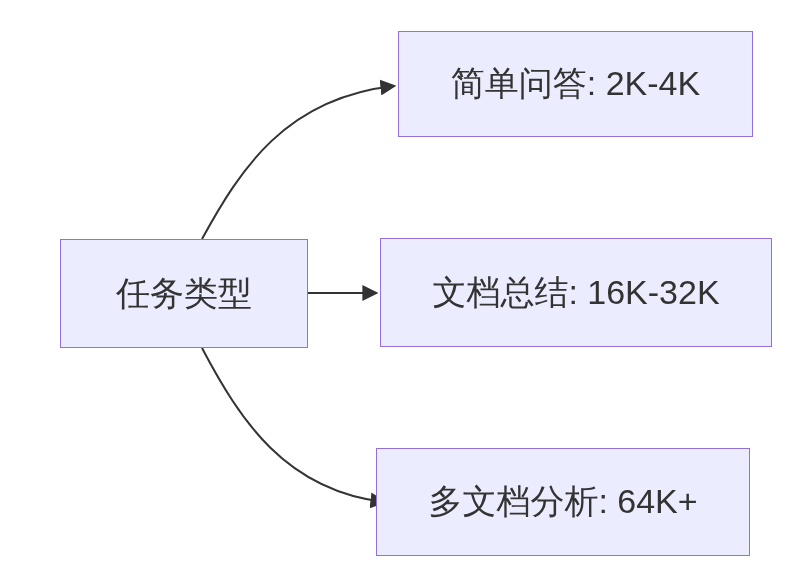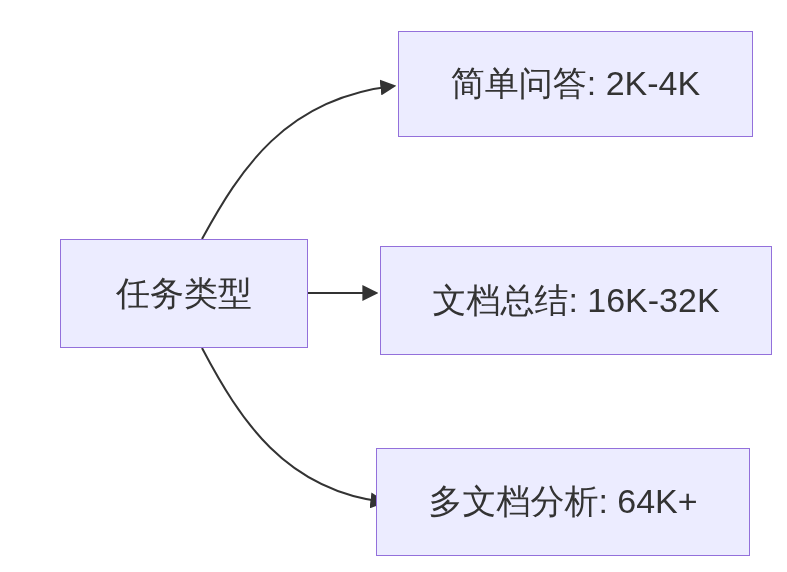--- a/index.html
+++ b/index.html
@@ -39,21 +39,21 @@
     border: 1.5px solid #9370DB;
     border-radius: 0;
     color: #333333;
     font-size: 34px;
     line-height: 1.15;
     white-space: nowrap;
     text-align: center;
   }
   #node-root   { left: 32px;  top: 239px; width: 248px; height: 109px; margin-left: 28px; }
   #node-branch0{ left: 398px; top: 31px;  width: 355px; height: 106px; }
-  #node-branch1{ left: 380px; top: 246px; width: 392px; height: 109px; }
+  #node-branch1{ left: 380px; top: 238px; width: 392px; height: 109px; }
   #node-branch2{ left: 376px; top: 448px; width: 374px; height: 108px; }
 </style>
 </head>
 <body>
 
 <div class="canvas">
 
   <svg class="edges" viewBox="0 0 787 572" xmlns="http://www.w3.org/2000/svg">
     <defs>
       <marker id="arrowhead" viewBox="0 0 10 10" refX="8.5" refY="5" markerWidth="8" markerHeight="8" orient="auto-start-reverse">

